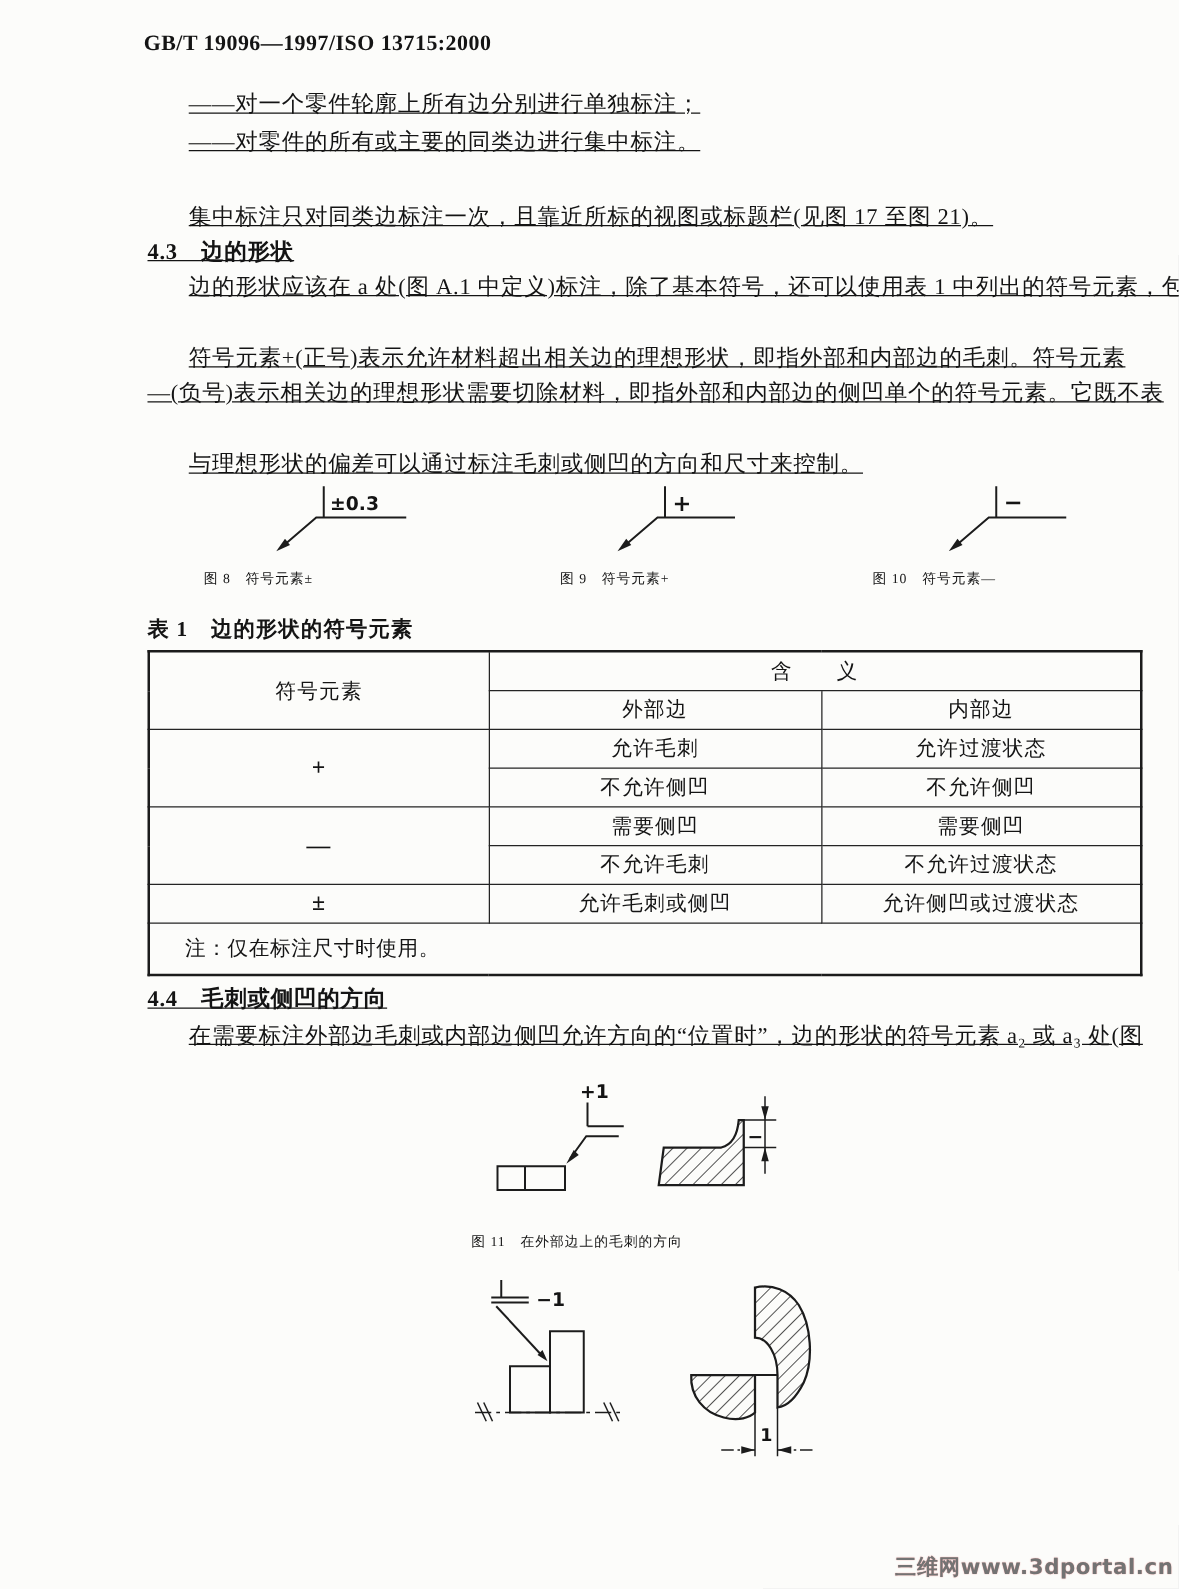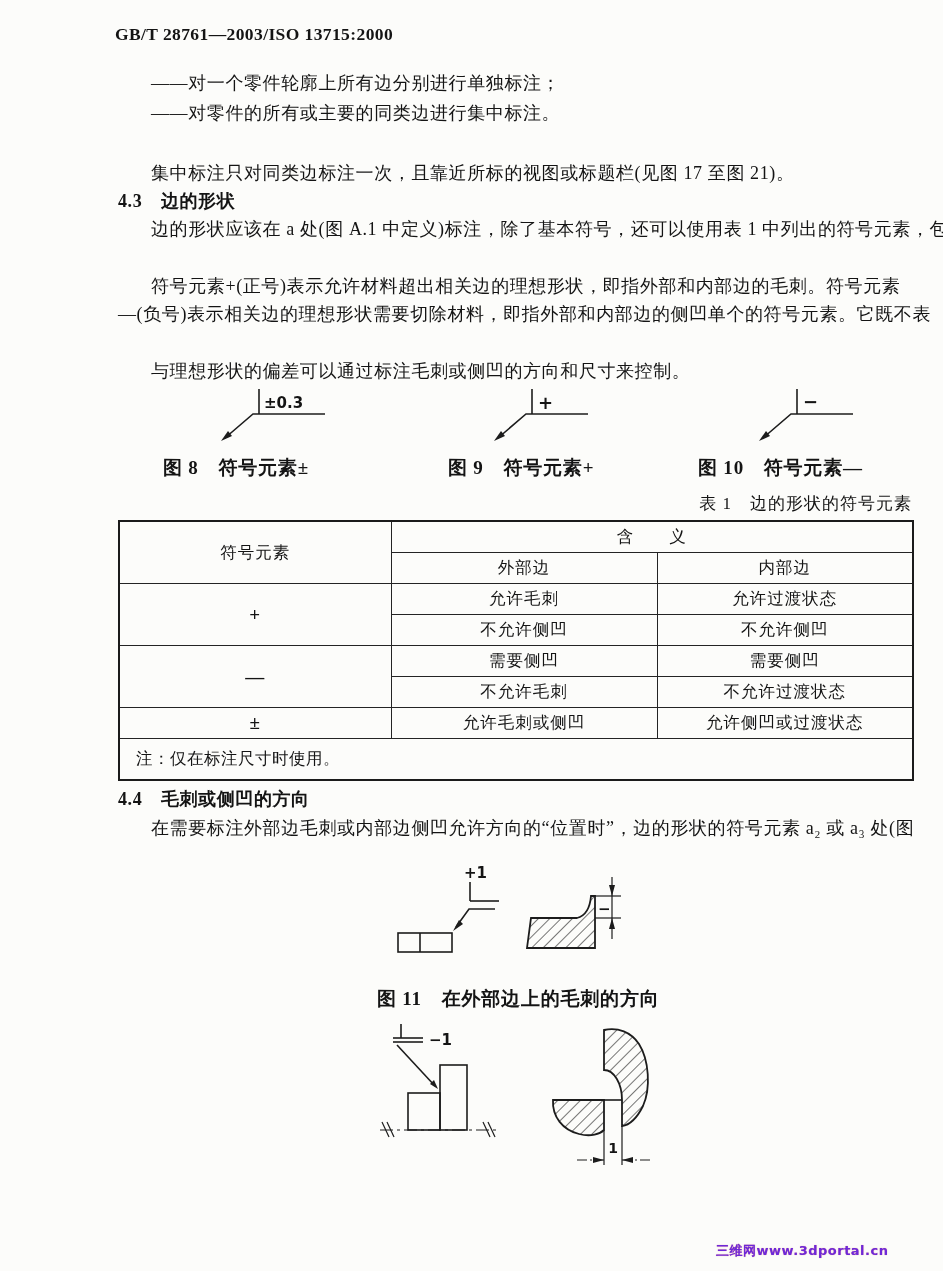--- a/index.html
+++ b/index.html
@@ -8,61 +8,61 @@
     background:#fcfcfa; color:#141414; overflow:hidden;
     font-family:"Liberation Serif","DejaVu Serif",serif;
   }
   .hdr{
     position:absolute; left:115px; top:24px;
     font-size:17.5px; font-weight:700; letter-spacing:0.4px;
     white-space:nowrap;
   }
   .tl{ 
     position:absolute; left:118px; white-space:nowrap;
-    font-size:18px; letter-spacing:0.6px; line-height:26px;
+    font-size:18px; letter-spacing:0.6px; line-height:26px;text-decoration:underline;
   }
   .ind{ left:151px; }
   .h{ font-weight:700; }
   .cap{
     position:absolute; white-space:nowrap;
-    font-size:19px; font-weight:700; letter-spacing:0.8px;
+    font-size:11px; font-weight:400; letter-spacing:0.8px;
   }
   .ttl{
     position:absolute; left:118px; top:492px; width:794px;
-    text-align:right; font-size:17px; font-weight:400; letter-spacing:1px;
+    text-align:left; font-size:17px; font-weight:700; letter-spacing:1px;
   }
   table.t1{
     position:absolute; left:118px; top:520px; width:794px;
     border-collapse:collapse; table-layout:fixed;
     border:2.5px solid #1b1b1b;
   }
   table.t1 td{
     border:1.5px solid #242424; text-align:center; vertical-align:middle;
     font-size:16.5px; letter-spacing:1px; height:30px; padding:0;
   }
   table.t1 td.sym{ font-size:19px; font-weight:700; }
-  table.t1 td.note{ text-align:left; padding-left:16px; height:40px; letter-spacing:0.5px;}
+  table.t1 td.note{ text-align:left; padding-left:28px; height:40px; letter-spacing:0.5px;}
   svg text{ font-family:"DejaVu Sans","Liberation Sans",sans-serif; fill:#141414; }
   svg .ln{ stroke:#1c1c1c; stroke-width:1.6; fill:none; }
   svg .thin{ stroke:#1c1c1c; stroke-width:1.2; fill:none; }
   svg .ah{ fill:#1c1c1c; stroke:none; }
   .wm{
     position:absolute; left:716px; top:1242px;
     font-family:"DejaVu Sans","Liberation Sans",sans-serif;
-    font-size:13px; font-weight:700; letter-spacing:0.5px;
-    color:#6d28d9; text-shadow:0 0 1px #e89090;
+    font-size:17px; font-weight:700; letter-spacing:0.5px;
+    color:#737373; text-shadow:0 0 1px #e89090;
     white-space:nowrap;
   }
 </style>
 </head>
 <body>
 
 <div class="page">
 
-  <div class="hdr">GB/T 28761—2003/ISO 13715:2000</div>
+  <div class="hdr">GB/T 19096—1997/ISO 13715:2000</div>
 
   <div class="tl ind" style="top:70px">——对一个零件轮廓上所有边分别进行单独标注；</div>
   <div class="tl ind" style="top:100px">——对零件的所有或主要的同类边进行集中标注。</div>
   <div class="tl ind" style="top:160px">集中标注只对同类边标注一次，且靠近所标的视图或标题栏(见图 17 至图 21)。</div>
 
   <div class="tl h" style="top:188px">4.3　边的形状</div>
   <div class="tl ind" style="top:216px">边的形状应该在 a 处(图 A.1 中定义)标注，除了基本符号，还可以使用表 1 中列出的符号元素，包</div>
   <div class="tl ind" style="top:273px">符号元素+(正号)表示允许材料超出相关边的理想形状，即指外部和内部边的毛刺。符号元素</div>
   <div class="tl" style="top:301px">—(负号)表示相关边的理想形状需要切除材料，即指外部和内部边的侧凹单个的符号元素。它既不表</div>
   <div class="tl ind" style="top:358px">与理想形状的偏差可以通过标注毛刺或侧凹的方向和尺寸来控制。</div>

